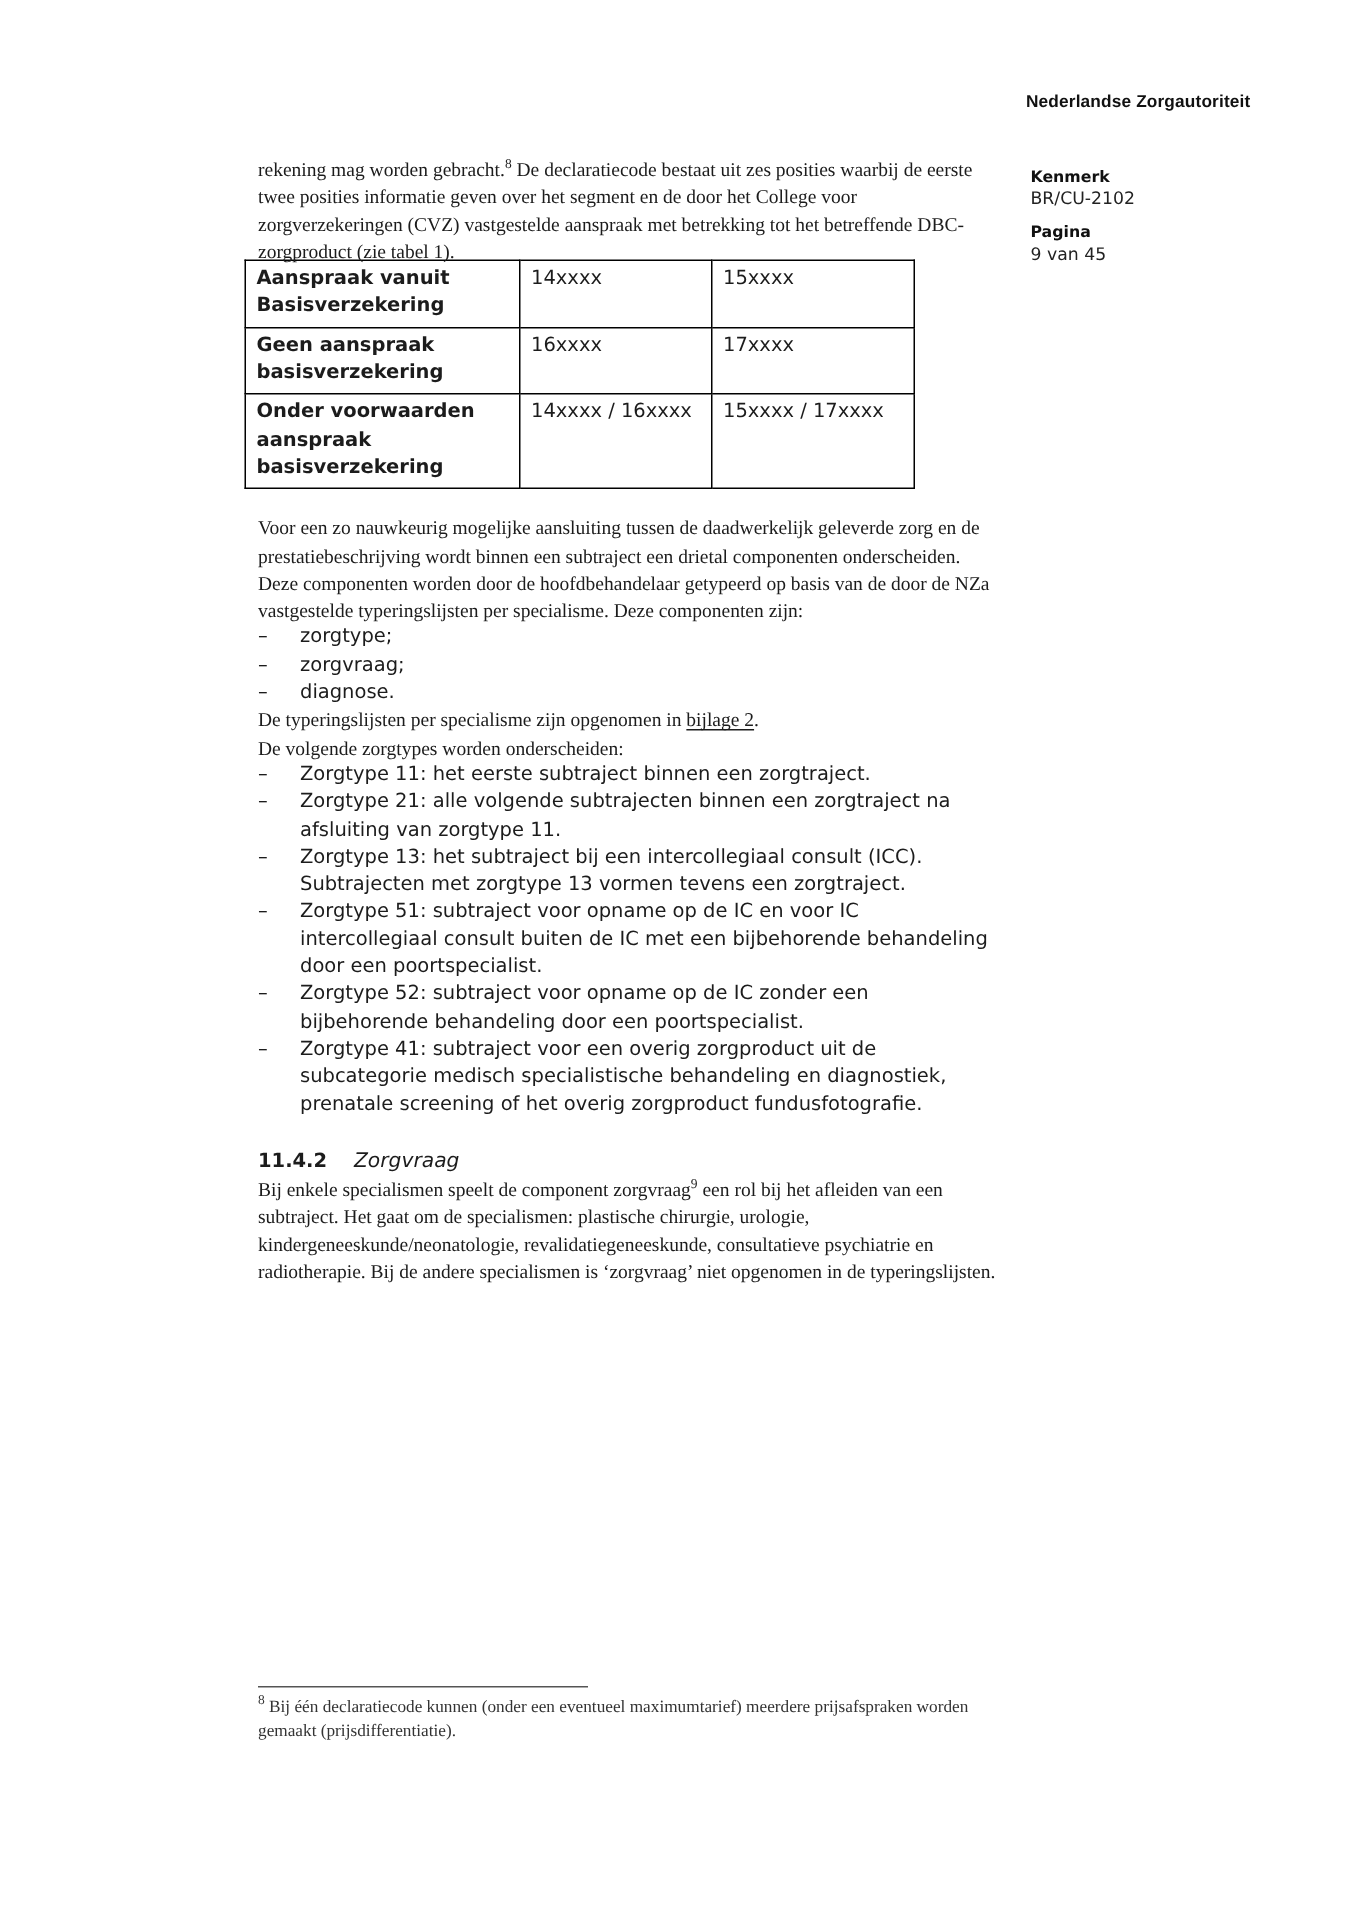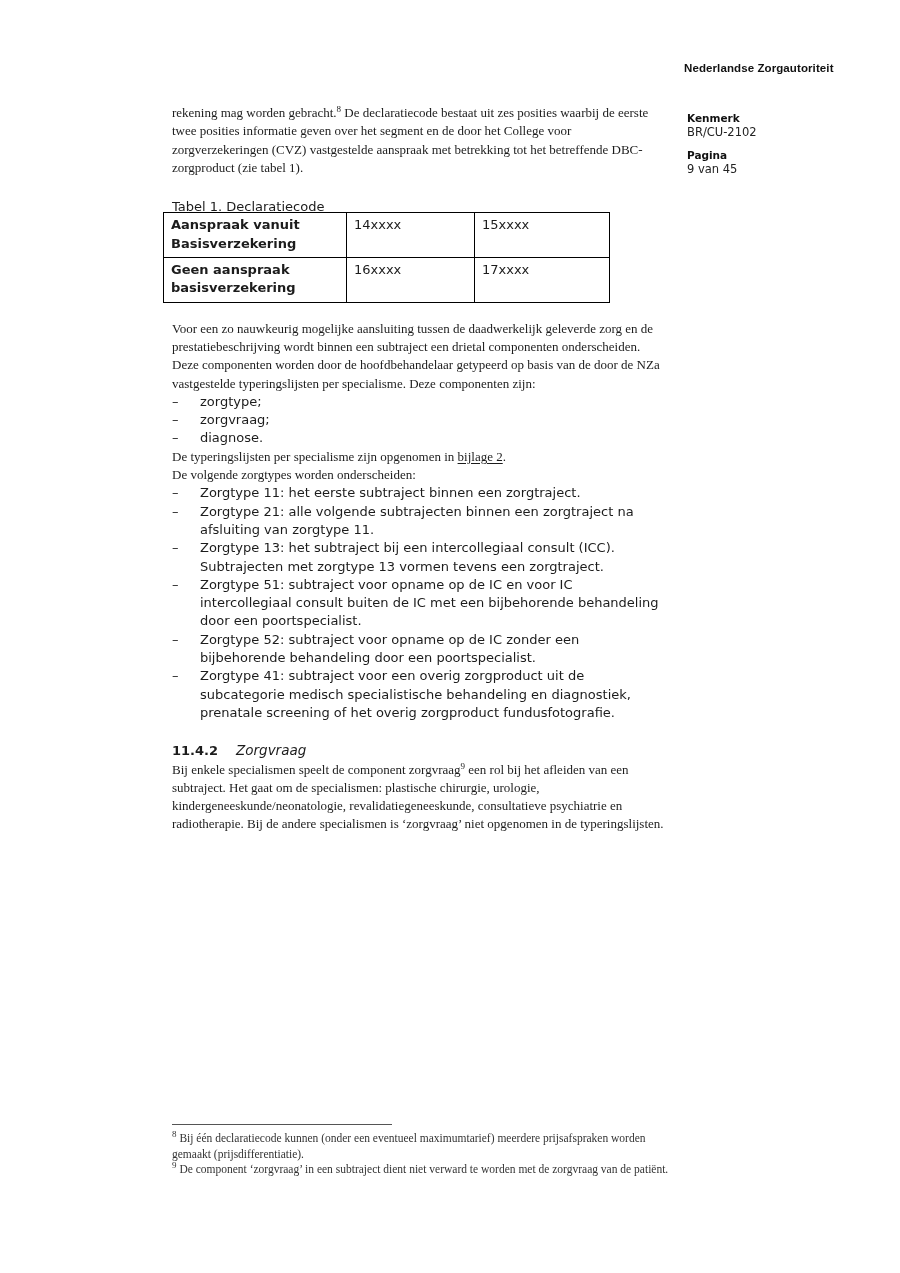--- a/index.html
+++ b/index.html
@@ -77,33 +77,37 @@
   <div class="lbl">Kenmerk</div>
   <div class="val">BR/CU-2102</div>
   <div class="lbl">Pagina</div>
   <div class="val">9 van 45</div>
 </div>
 
 <div class="main">
 
   <p><span>rekening mag worden gebracht.</span><sup>8</sup><span> De declaratiecode bestaat uit zes posities waarbij de eerste twee posities informatie geven over het segment en de door het College voor zorgverzekeringen (CVZ) vastgestelde aanspraak met betrekking tot het betreffende DBC-zorgproduct (zie tabel 1).</span></p>
 
-  <div class="tbl-caption">Tabel 1. Declaratiecode</div>
 
   <table class="decl">
     <tbody>
     <tr>
       <td class="c1 rowhead">Aanspraak vanuit Basisverzekering</td>
       <td class="c2">14xxxx</td>
       <td class="c3">15xxxx</td>
     </tr>
     <tr>
       <td class="c1 rowhead">Geen aanspraak basisverzekering</td>
       <td class="c2">16xxxx</td>
       <td class="c3">17xxxx</td>
+    </tr>
+    <tr>
+      <td class="c1 rowhead">Onder voorwaarden aanspraak basisverzekering</td>
+      <td class="c2">14xxxx / 16xxxx</td>
+      <td class="c3">15xxxx / 17xxxx</td>
     </tr>
   </tbody>
     </table>
 
 
   <p class="para">Voor een zo nauwkeurig mogelijke aansluiting tussen de daadwerkelijk geleverde zorg en de prestatiebeschrijving wordt binnen een subtraject een drietal componenten onderscheiden. Deze componenten worden door de hoofdbehandelaar getypeerd op basis van de door de NZa vastgestelde typeringslijsten per specialisme. Deze componenten zijn:</p>
 
   <div class="dash-list">
     <div class="dash-item">
       <span class="marker">–</span>
@@ -155,14 +159,13 @@
     <span class="num">11.4.2</span><span class="ttl">Zorgvraag</span>
   </div>
 
   <p class="para-tight"><span>Bij enkele specialismen speelt de component zorgvraag</span><sup>9</sup><span> een rol bij het afleiden van een subtraject. Het gaat om de specialismen: plastische chirurgie, urologie, kindergeneeskunde/neonatologie, revalidatiegeneeskunde, consultatieve psychiatrie en radiotherapie. Bij de andere specialismen is ‘zorgvraag’ niet opgenomen in de typeringslijsten.</span></p>
 
 </div>
 
 <div class="footnotes">
   <div class="fn-rule"></div>
   <p class="fn"><sup>8</sup><span> Bij één declaratiecode kunnen (onder een eventueel maximumtarief) meerdere prijsafspraken worden gemaakt (prijsdifferentiatie).</span></p>
-  <p class="fn"><sup>9</sup><span> De component ‘zorgvraag’ in een subtraject dient niet verward te worden met de zorgvraag van de patiënt.</span></p>
 </div>
 
 </body></html>

